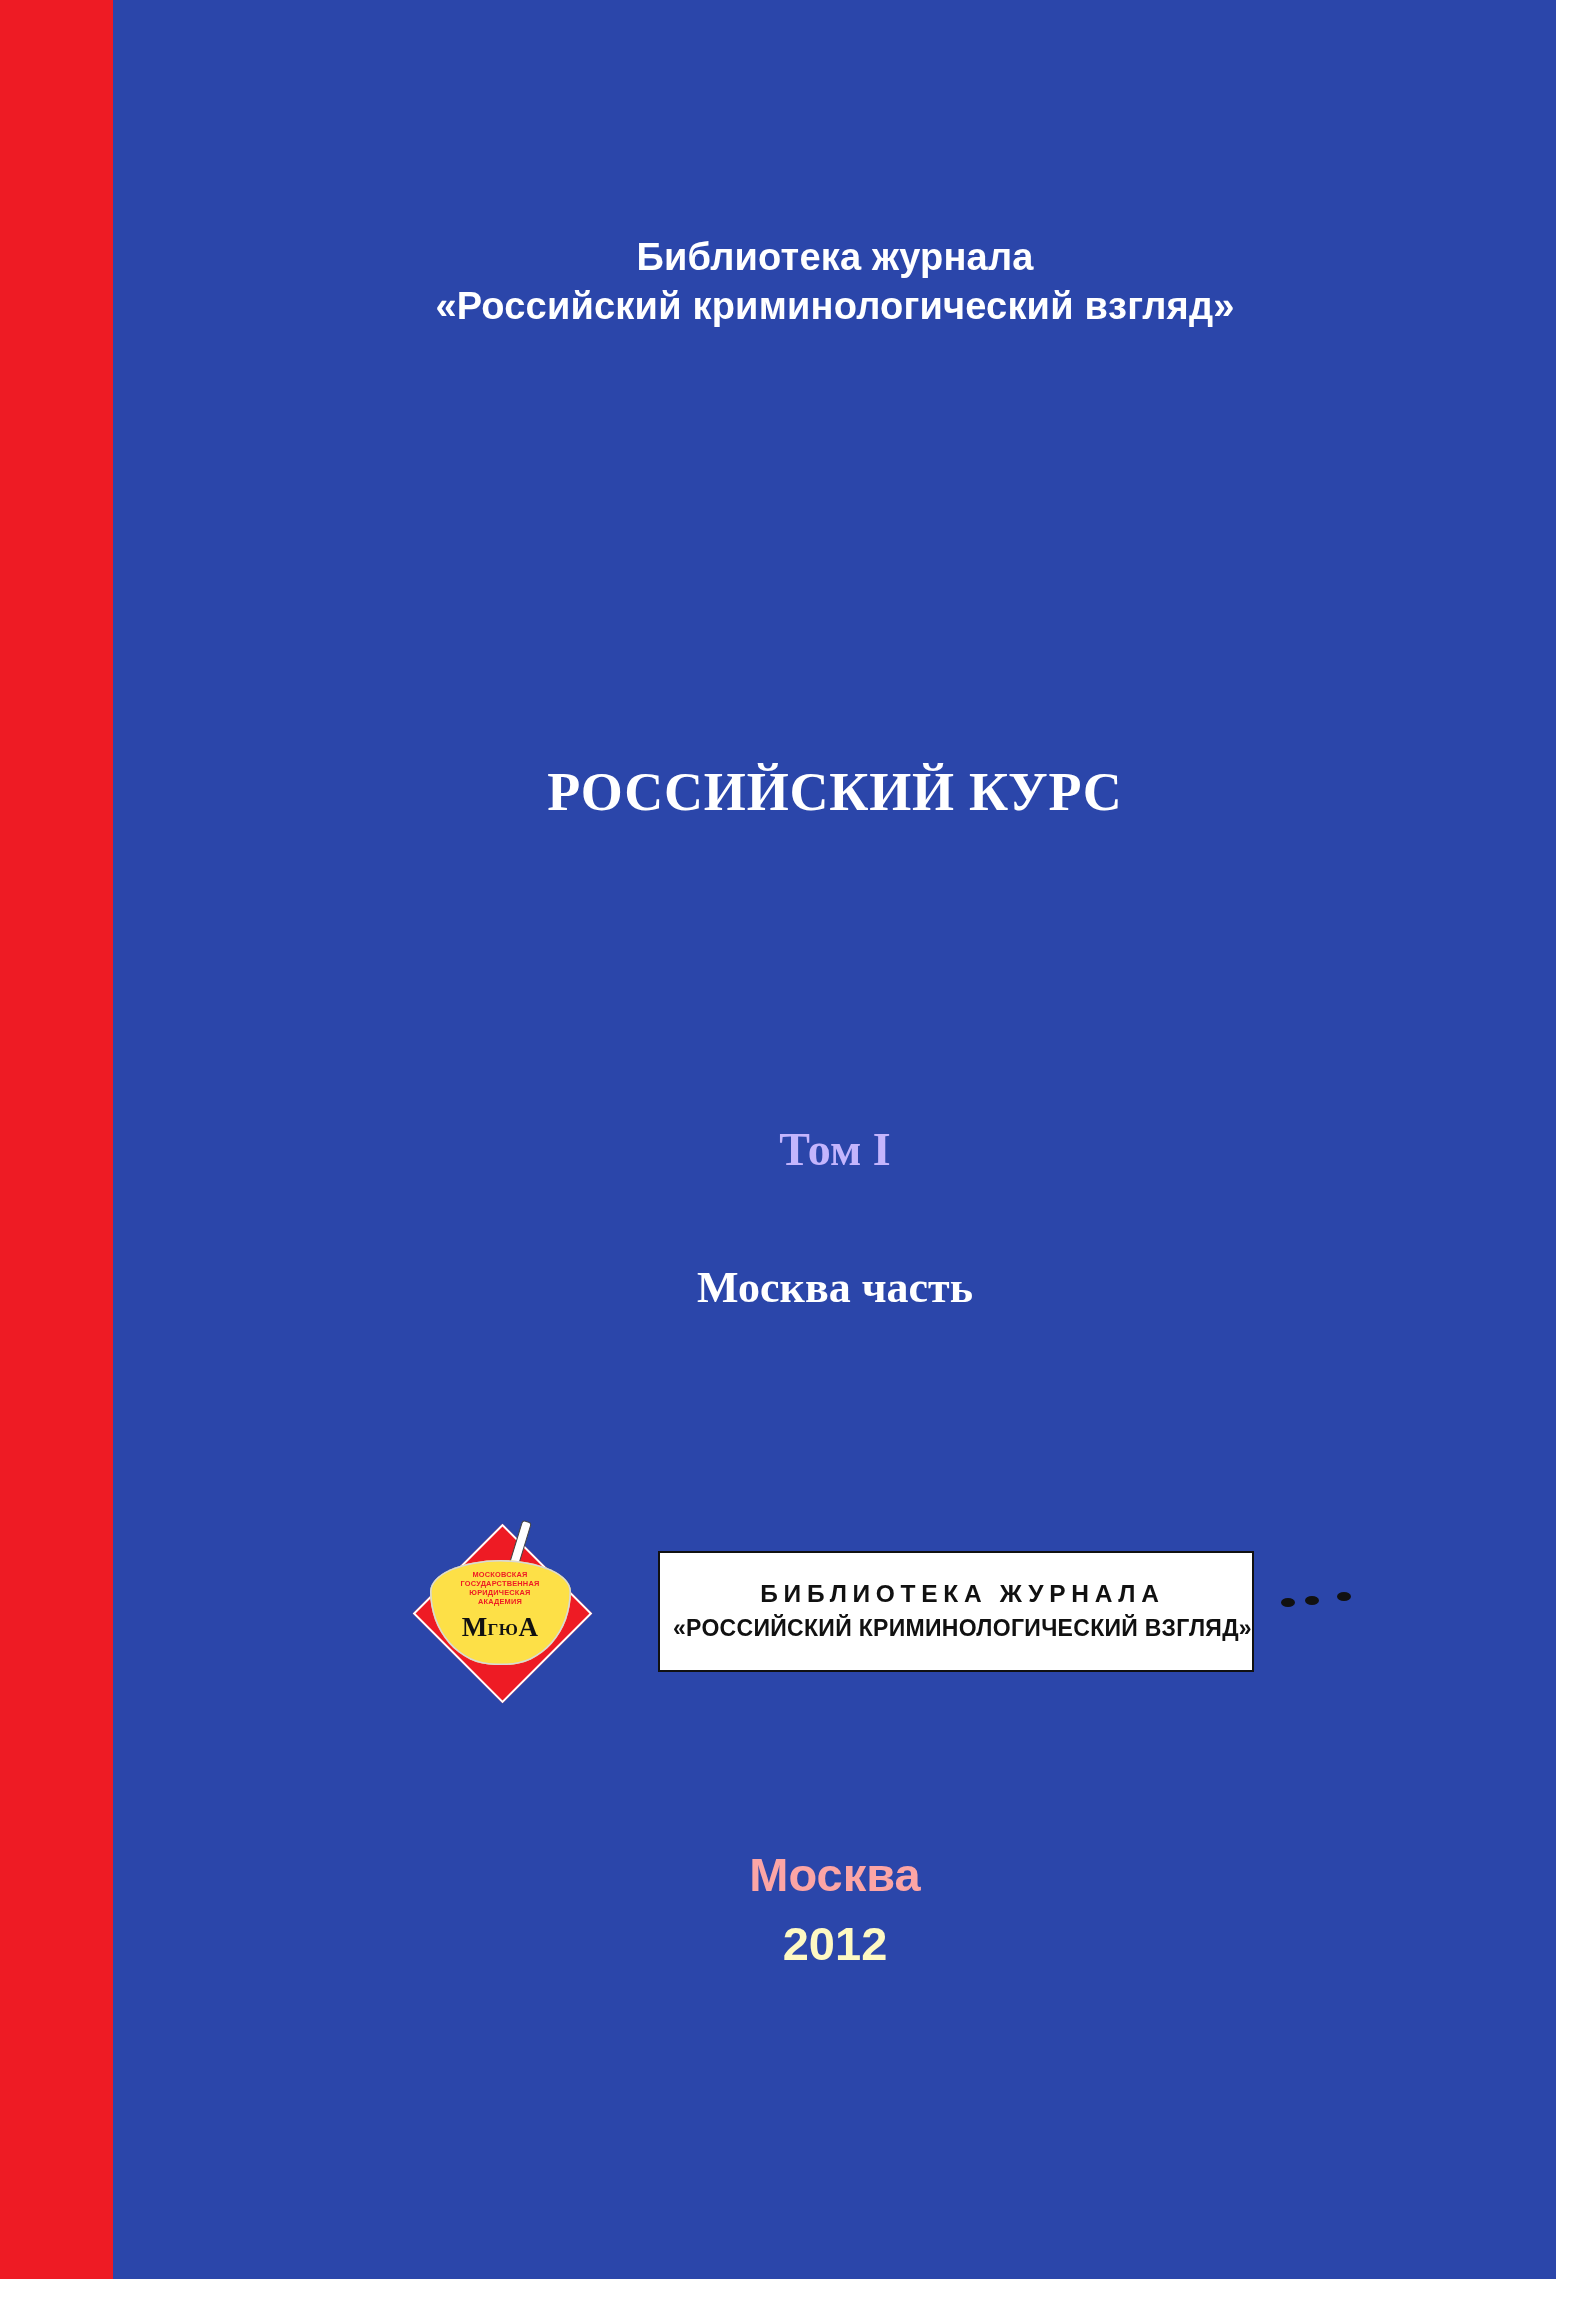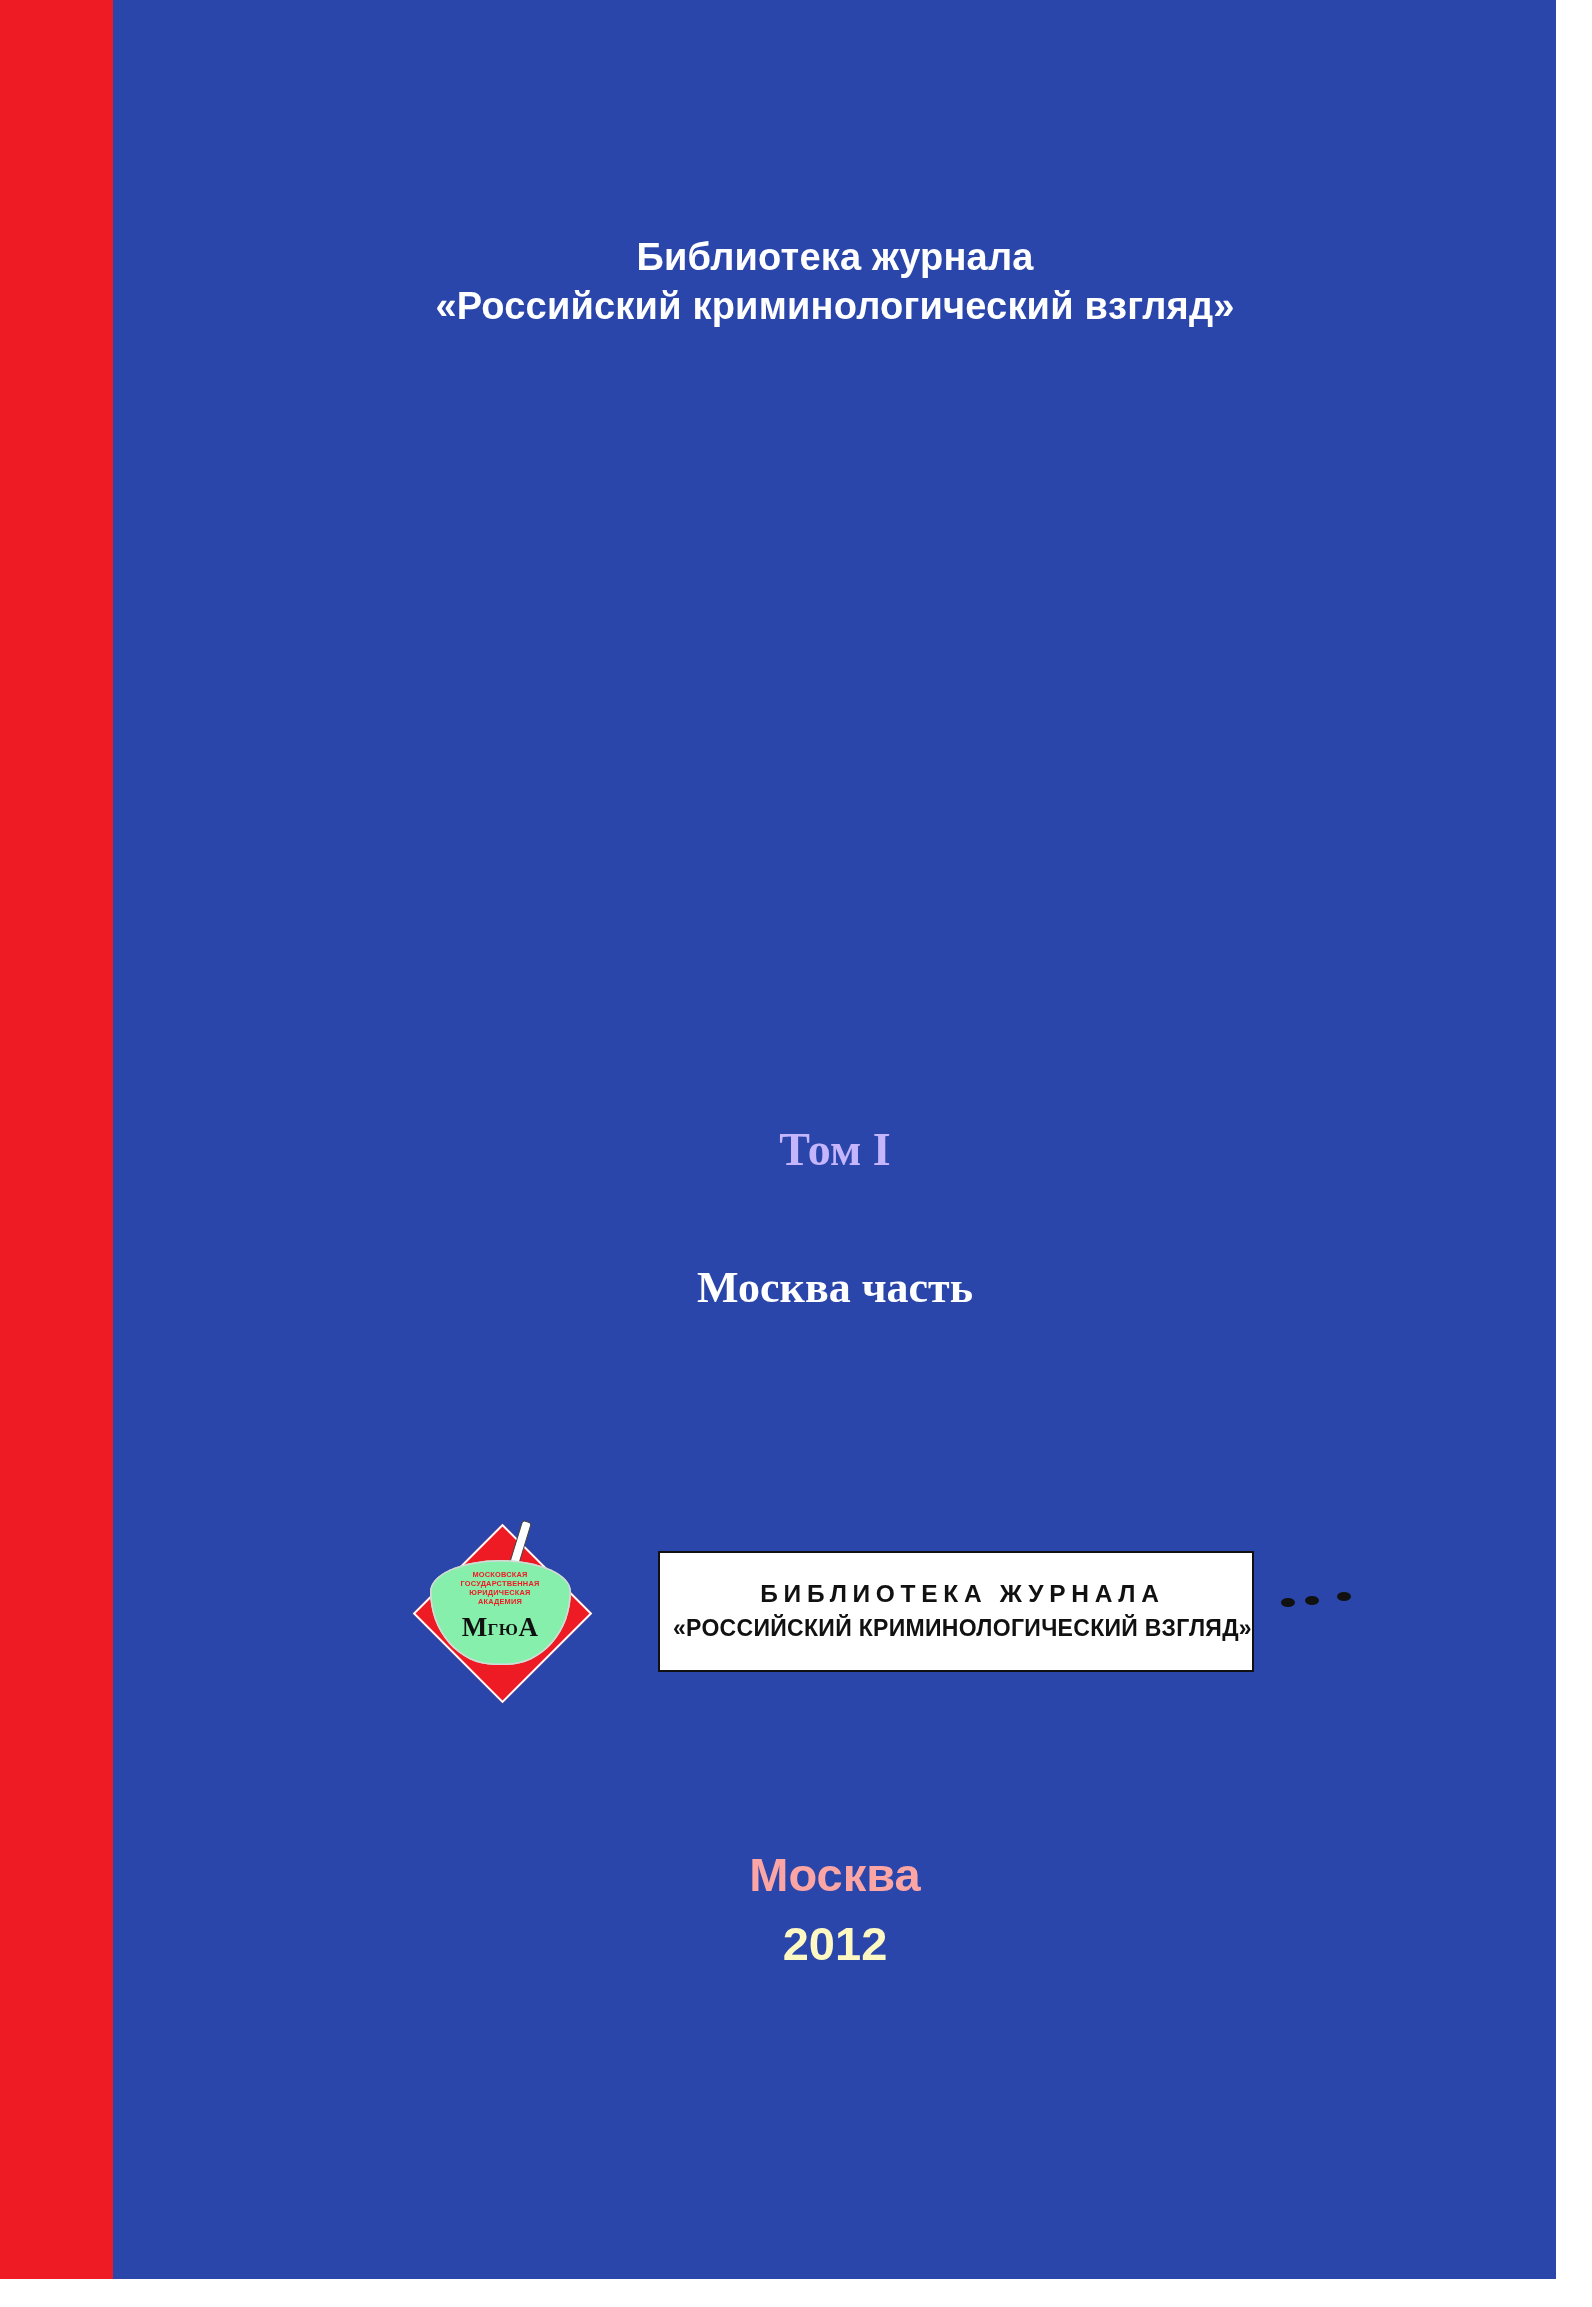--- a/index.html
+++ b/index.html
@@ -140,21 +140,21 @@
     border: 2.5px solid #ffffff;
   }
   .shield {
     position: absolute;
     left: 50%;
     top: 50%;
     width: 141px;
     height: 105px;
     margin-left: -70px;
     margin-top: -51px;
-    background: #86efac;
+    background: #fde047;
     border-radius: 50% 50% 46% 46% / 30% 30% 70% 70%;
     box-shadow: 0 0 0 1.6px #d8d8d8 inset;
   }
   .shield-top-text {
     position: absolute;
     left: 50%;
     top: 11.4px;
     transform: translateX(-50%);
     width: 114px;
     text-align: center;
@@ -283,20 +283,21 @@
   <div class="red-stripe"></div>
 
   <div class="content">
 
     <div class="series">
       <div>Библиотека журнала</div>
       <div>«Российский криминологический взгляд»</div>
     </div>
 
     <div class="main-title">
+      <div>РОССИЙСКИЙ КУРС</div>
     </div>
 
     <div class="volume">Том I</div>
     <div class="subtitle">Москва часть</div>
 
     <div class="logos">
 
       <div class="mguа-wrap">
         <div class="diamond"></div>
         <div class="quill"></div>

